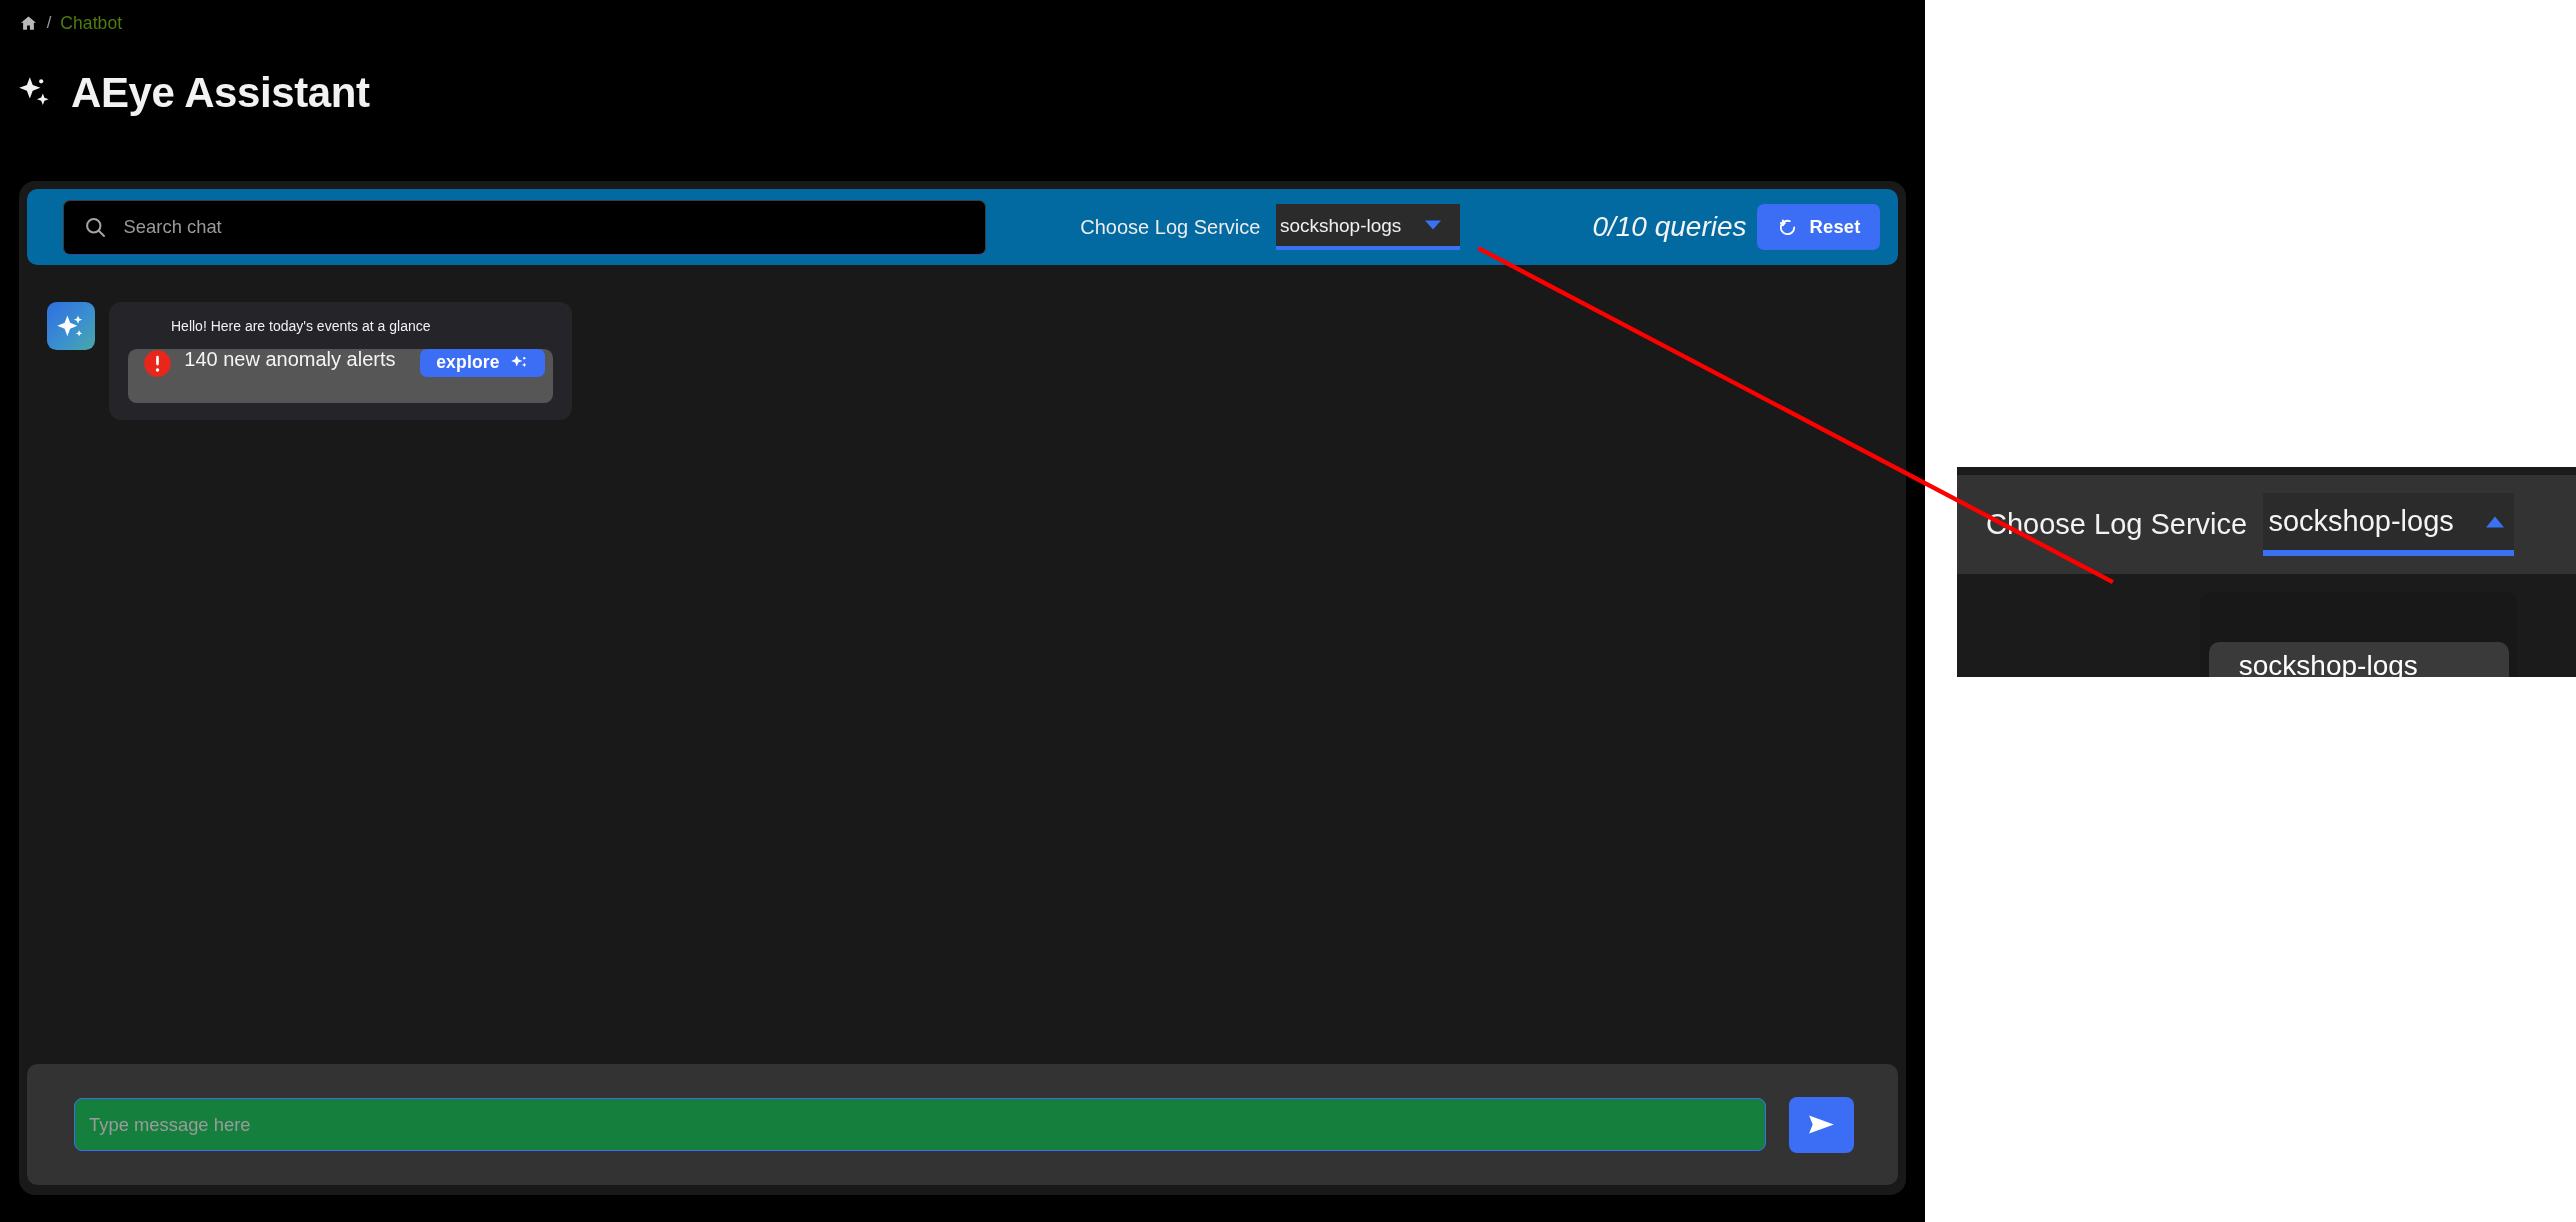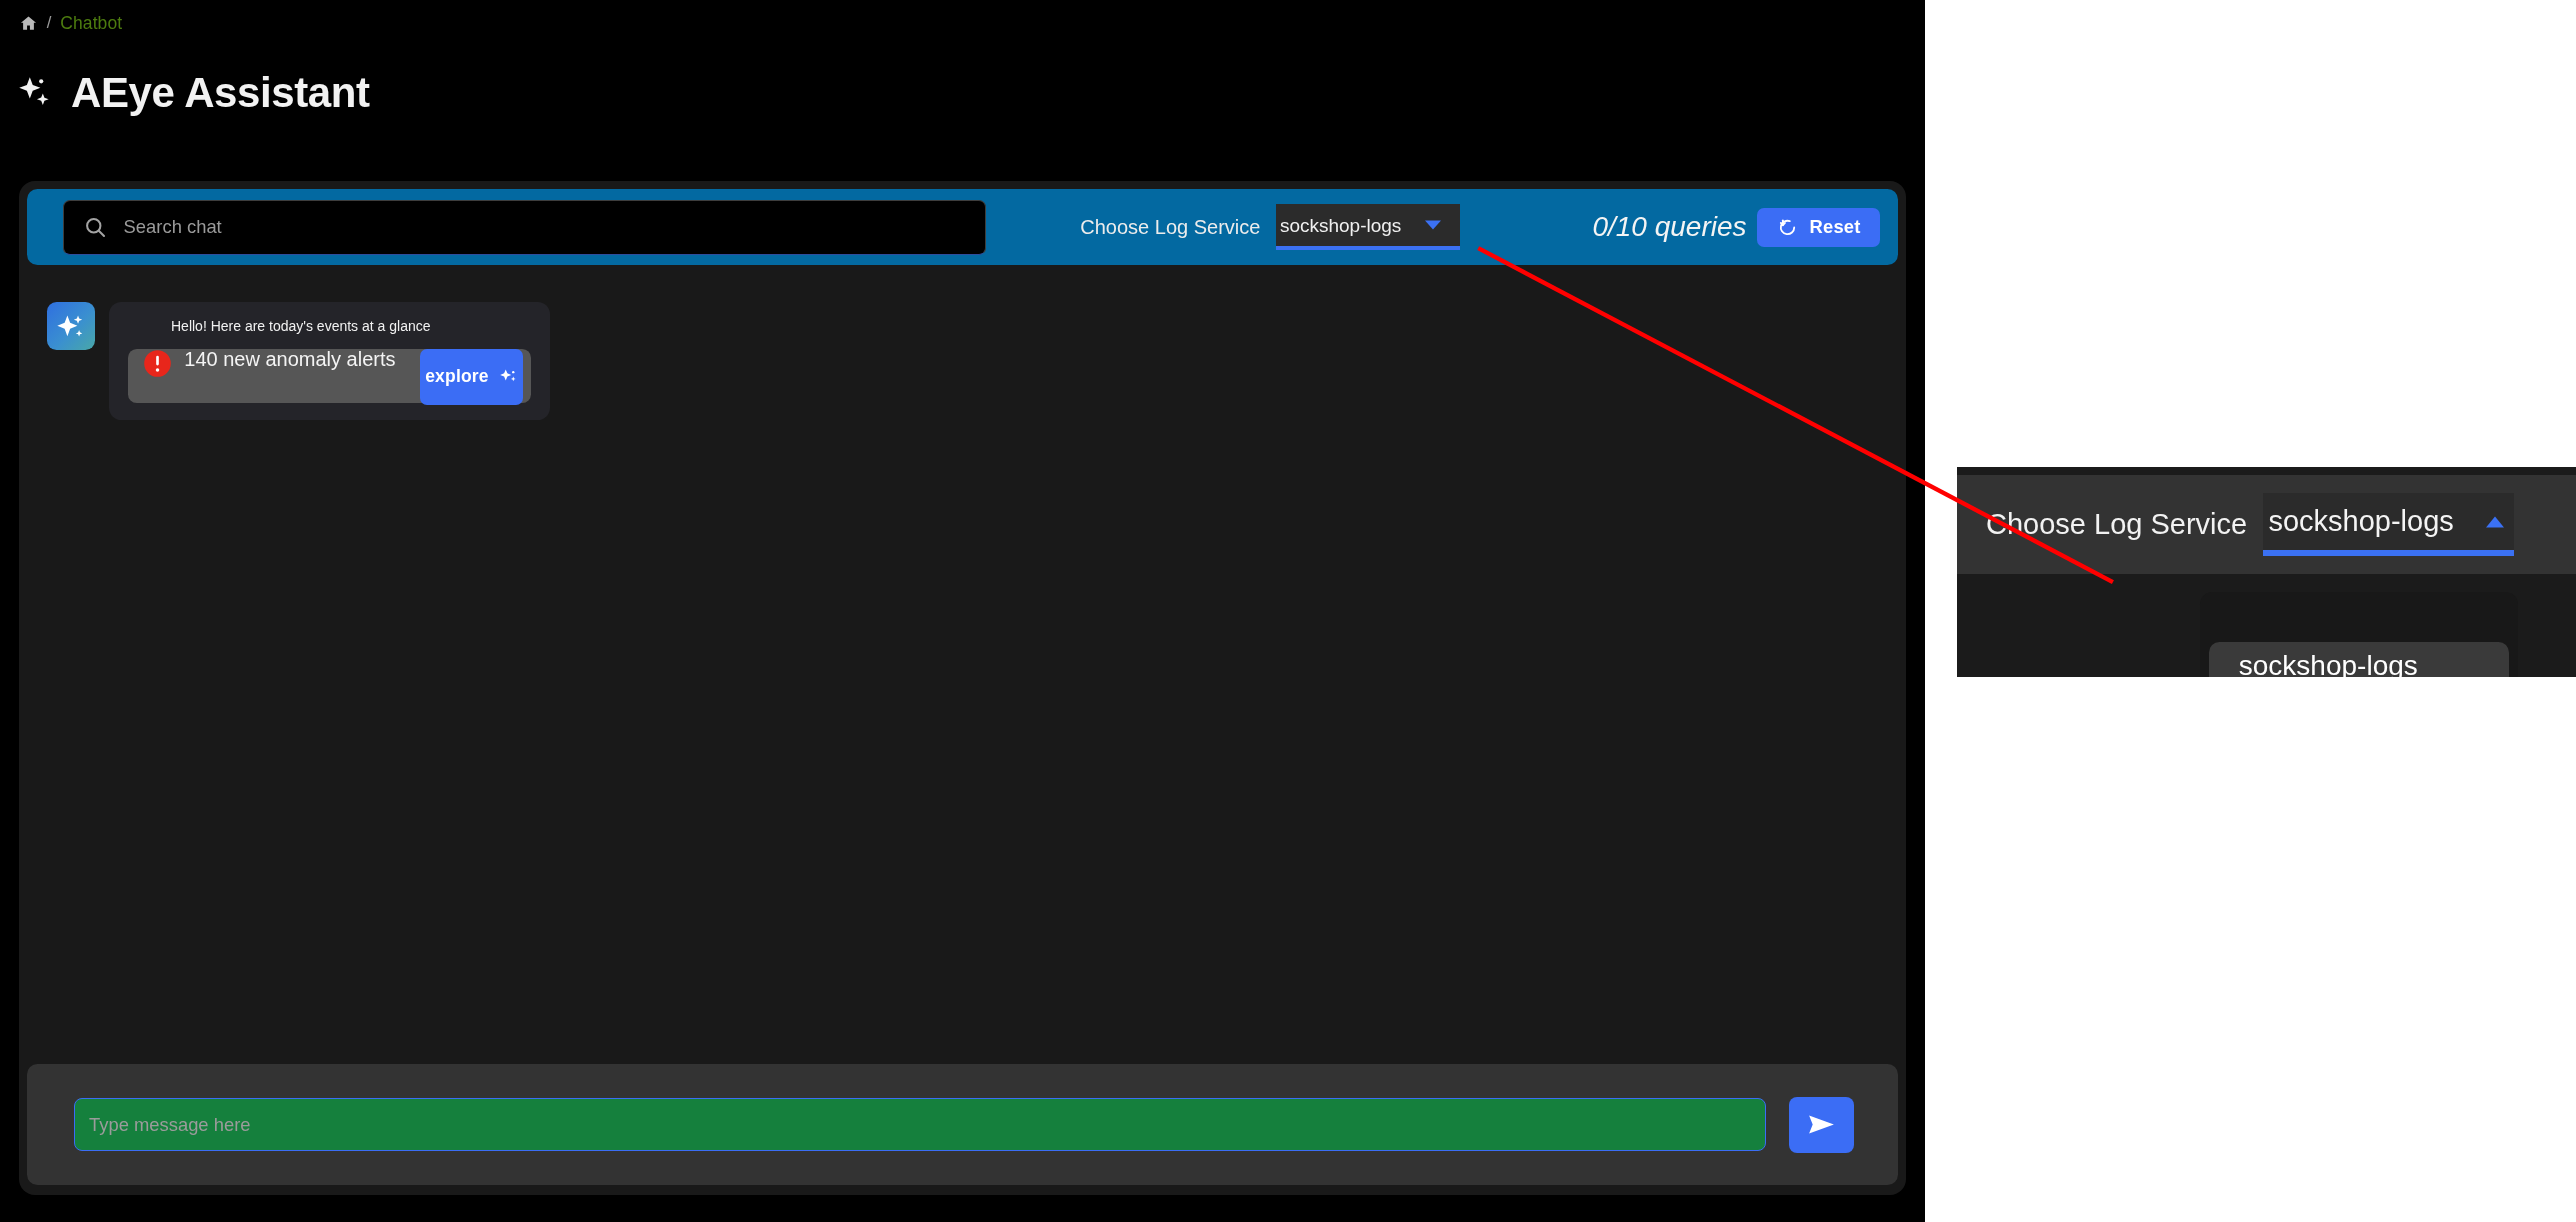--- a/index.html
+++ b/index.html
@@ -102,21 +102,21 @@
     border-right: 8px solid transparent;
     border-top: 9.6px solid #3b71f3;
   }
   .queries-count {
     color: #f4f4f4; font-size: 28px; line-height: 1;
     margin-left: 132px; margin-right: 10.5px; white-space: nowrap; font-style: italic;
   }
   .reset-btn {
     display: flex; align-items: center; gap: 10.5px;
     background: #3b6df5; border: none; border-radius: 7px;
-    height: 39px; padding: 0 19px;
+    height: 46px; padding: 0 19px;
     cursor: pointer;
   }
   .reset-icon { width: 23px; height: 23px; display: block; }
   .reset-label {
     color: #ffffff; font-size: 18.4px; font-weight: 700; line-height: 1;
     letter-spacing: 0.2px;
   }
 
   
   .msg-row {
@@ -149,21 +149,21 @@
     display: inline-flex; align-items: flex-start;
     padding: 0 8px 0 15px; gap: 12.3px;
   }
   .alert-icon { width: 29px; height: 29px; display: block; flex: none; }
   .alert-text {
     color: #f4f4f4; font-size: 20px; line-height: 1; white-space: nowrap;
   }
   .explore-btn {
     display: flex; align-items: center; gap: 10.5px;
     background: #3b6df5; border: none; border-radius: 7px;
-    height: 56px; padding: 0 5px; margin-left: 12.3px;
+    height: 28px; padding: 0 16px; margin-left: 12.3px;
     cursor: pointer;
   }
   .explore-label {
     color: #ffffff; font-size: 17.5px; font-weight: 700;
     line-height: 1; letter-spacing: 0.2px;
   }
   .explore-spark { width: 19px; height: 19px; display: block; }
 
   
   .composer {

